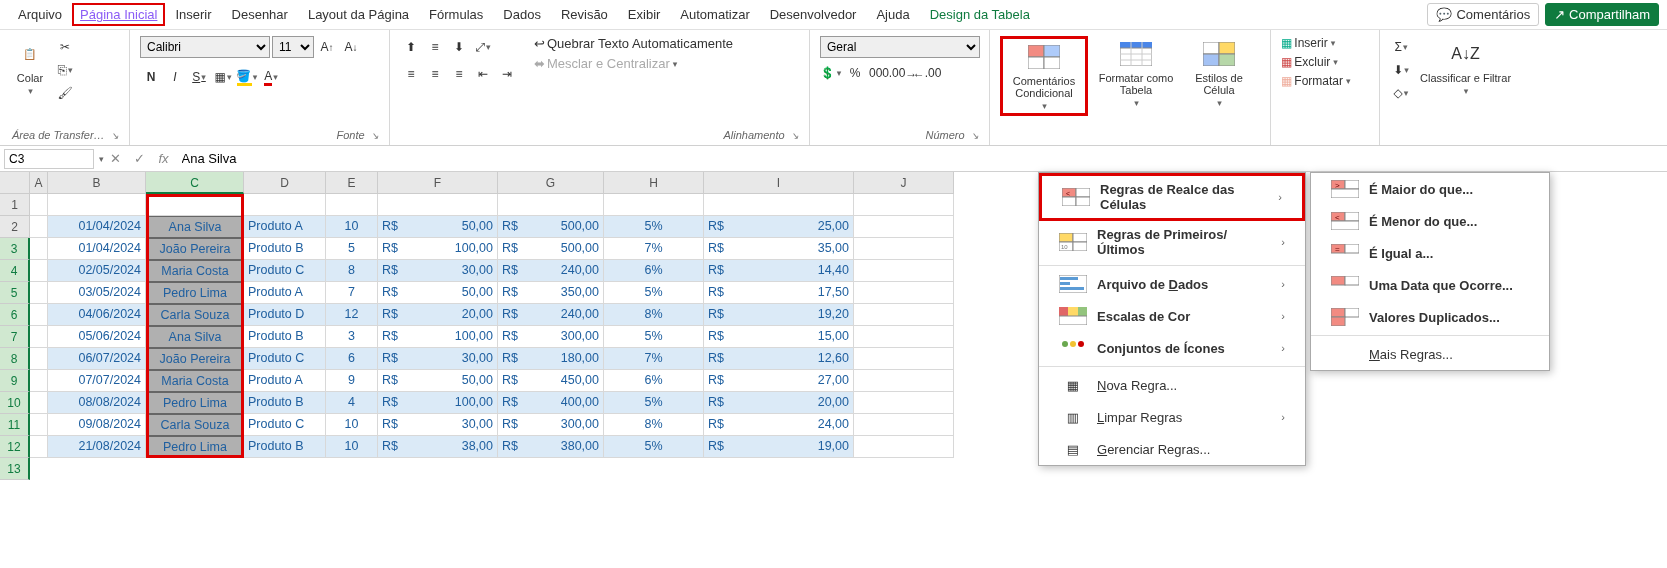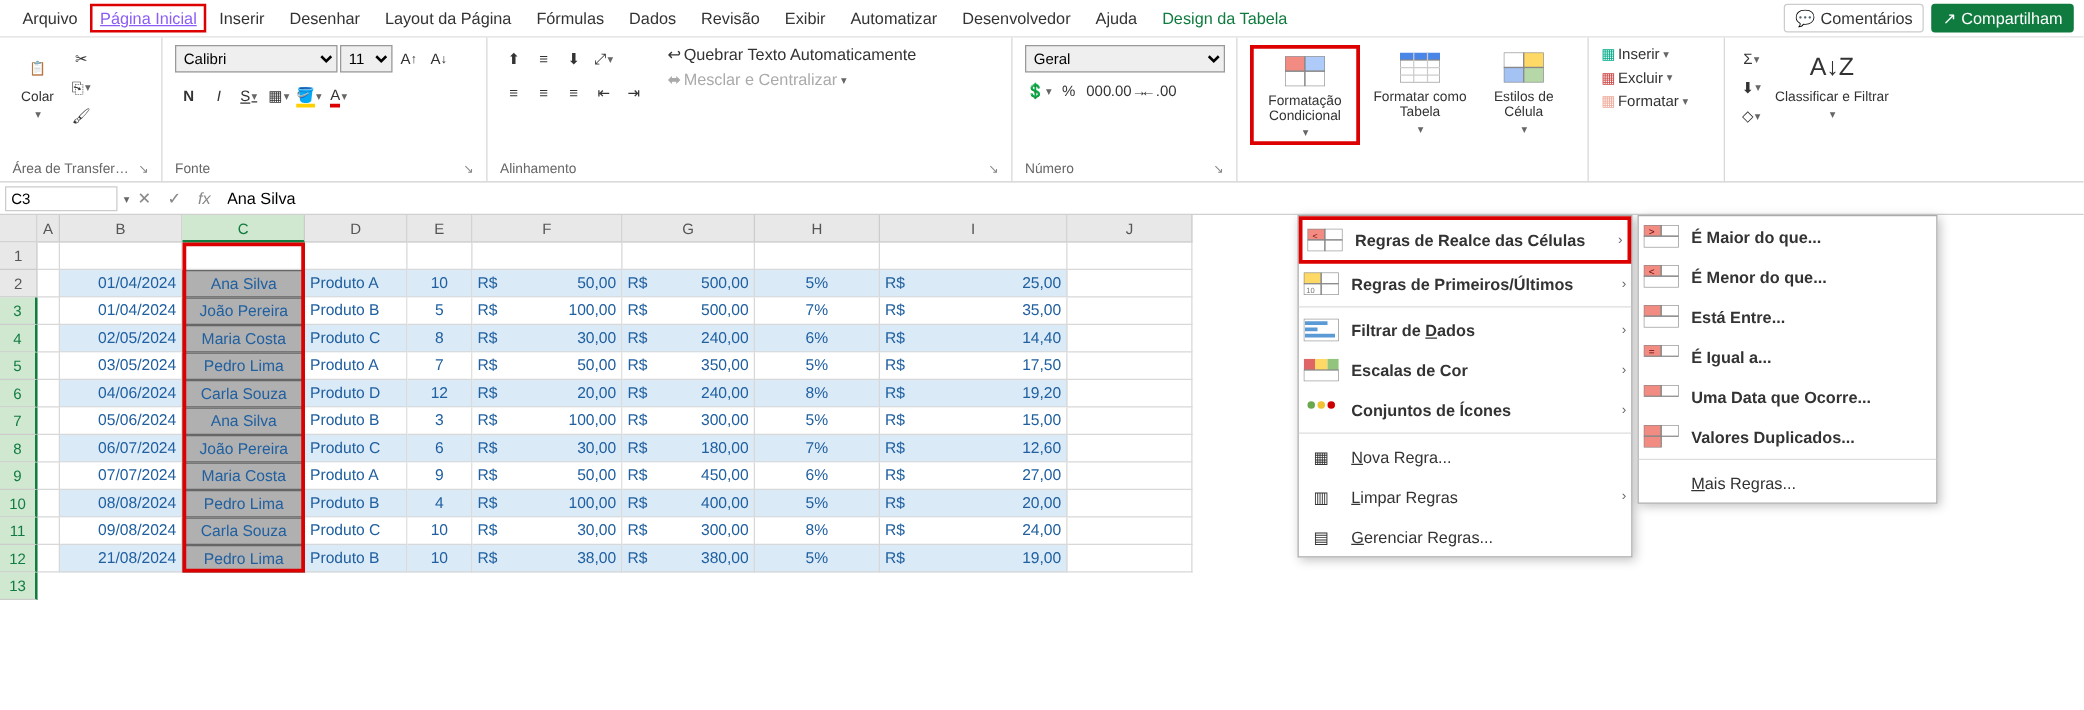--- a/index.html
+++ b/index.html
@@ -11,21 +11,21 @@
 .menubar .menu-item.active { color: #8b5cf6; text-decoration: underline; }
 .menubar .highlight-red { border: 2px solid #d00; padding: 2px 6px; }
 .menubar .right { margin-left: auto; display: flex; gap: 6px; }
 .btn-comment, .btn-share { display: flex; align-items: center; gap: 4px; border: 1px solid #ccc; padding: 3px 8px; border-radius: 3px; font-size: 13px; }
 .btn-share { background: #0f7b3f; color: #fff; border-color: #0f7b3f; }
 
 
 .ribbon { display: flex; height: 116px; border-bottom: 1px solid #d0d0d0; }
 .ribbon-group { border-right: 1px solid #d8d8d8; padding: 6px 10px 2px; display: flex; flex-direction: column; justify-content: space-between; }
 .ribbon-group .group-body { display: flex; gap: 4px; align-items: flex-start; flex: 1; }
-.ribbon-group .group-label { font-size: 11px; color: #666; text-align: center; padding: 2px 0; display: flex; justify-content: space-between; align-items: center; gap: 6px; }
+.ribbon-group .group-label { font-size: 11px; color: #666; text-align: center; padding: 2px 0; display: flex; justify-content: flex-end; align-items: center; gap: 6px; font-style: italic; }
 .ribbon-btn { display: flex; flex-direction: column; align-items: center; gap: 2px; padding: 2px 4px; font-size: 11px; }
 .ribbon-btn .icon { width: 32px; height: 32px; display: flex; align-items: center; justify-content: center; }
 .font-select { border: 1px solid #999; font-size: 12px; padding: 1px 2px; }
 select.font-select { height: 22px; }
 .btn-row { display: flex; gap: 2px; margin-bottom: 4px; align-items: center; }
 .mini-btn { width: 22px; height: 22px; border: 1px solid transparent; display: inline-flex; align-items: center; justify-content: center; font-size: 12px; }
 .tiny-arrow { font-size: 9px; color: #666; margin-left: 1px; }
 
 .highlight-red-box { border: 3px solid #d00; }
 
@@ -56,21 +56,21 @@
 .cA { width: 18px; } .cB { width: 98px; } .cC { width: 98px; } .cD { width: 82px; }
 .cE { width: 52px; } .cF { width: 120px; } .cG { width: 106px; } .cH { width: 100px; }
 .cI { width: 150px; } .cJ { width: 100px; }
 
 .r { text-align: right; } .c { text-align: center; }
 
 .selbox-C { position: absolute; border: 3px solid #d00; left: 146px; top: 22px; width: 98px; height: 264px; pointer-events: none; }
 
 
 .popup { position: absolute; background: #fff; border: 1px solid #aaa; box-shadow: 2px 2px 8px rgba(0,0,0,0.25); font-size: 13px; z-index: 10; }
-.popup-item { display: flex; align-items: center; padding: 6px 4px; gap: 10px; cursor: pointer; }
+.popup-item { display: flex; align-items: center; padding: 6px 20px; gap: 10px; cursor: pointer; }
 .popup-item .pi-icon { width: 28px; height: 20px; display: inline-flex; align-items: center; justify-content: center; }
 .popup-item .pi-arrow { margin-left: auto; color: #666; font-size: 11px; }
 .popup-sep { border-top: 1px solid #ddd; margin: 2px 0; }
 .popup-item.highlight { border: 3px solid #d00; }
 
 .underline-letter { text-decoration: underline; }
 
 
 .col-stack { display: flex; flex-direction: column; gap: 1px; }
 
@@ -228,21 +228,21 @@
     <div class="group-body">
       <div class="ribbon-btn highlight-red-box" style="width:88px">
         <span class="icon">
           <svg width="32" height="24">
               <rect x="0" y="0" width="16" height="12" fill="#f28b82" stroke="#888"></rect>
               <rect x="16" y="0" width="16" height="12" fill="#aecbfa" stroke="#888"></rect>
               <rect x="0" y="12" width="16" height="12" fill="#fff" stroke="#888"></rect>
               <rect x="16" y="12" width="16" height="12" fill="#fff" stroke="#888"></rect>
             </svg>
         </span>
-        <span style="text-align:center;line-height:1.1">Formatação Condicional</span>
+        <span style="text-align:center;line-height:1.1">Comentários Condicional</span>
           <span class="tiny-arrow">▾</span>
       </div>
       <div class="ribbon-btn" style="width:88px">
         <span class="icon">
           <svg width="32" height="24">
               <rect x="0" y="0" width="32" height="6" fill="#4a86e8"></rect>
               <rect x="0" y="6" width="32" height="18" fill="#fff" stroke="#888"></rect>
               <line x1="0" y1="12" x2="32" y2="12" stroke="#ccc"></line>
               <line x1="0" y1="18" x2="32" y2="18" stroke="#ccc"></line>
               <line x1="11" y1="0" x2="11" y2="24" stroke="#ccc"></line>
@@ -298,21 +298,21 @@
         <span class="mini-btn">
             <span>⬇</span>
             <span class="tiny-arrow">▾</span>
           </span>
         <span class="mini-btn">
             <span>◇</span>
             <span class="tiny-arrow">▾</span>
           </span>
       </div>
       <div class="ribbon-btn">
-        <span class="icon" style="font-size:20px">A↓Z</span>
+        <span class="icon" style="font-size:16px">A↓Z</span>
         <span style="text-align:center;line-height:1.1">Classificar e Filtrar</span>
           <span class="tiny-arrow">▾</span>
       </div>
     </div>
     <div class="group-label"></div>
   </div>
 </div>
 
 <div class="formula-bar">
   <input class="name-box" value="C3" style="">
@@ -633,21 +633,21 @@
     <div class="popup-sep"></div>
     <div class="popup-item">
       <span class="pi-icon">
           <svg width="28" height="18">
             <rect x="0" y="0" width="28" height="18" fill="#fff" stroke="#888"></rect>
             <rect x="1" y="2" width="18" height="3" fill="#5b9bd5"></rect>
             <rect x="1" y="7" width="10" height="3" fill="#5b9bd5"></rect>
             <rect x="1" y="12" width="24" height="3" fill="#5b9bd5"></rect>
           </svg>
         </span>
-      <span><span style="font-weight:600">Filtrar de </span><span class="underline-letter" style="font-weight:600">D</span><span style="font-weight:600">ados</span></span>
+      <span><span style="font-weight:600">Arquivo de </span><span class="underline-letter" style="font-weight:600">D</span><span style="font-weight:600">ados</span></span>
       <span class="pi-arrow">›</span>
     </div>
     <div class="popup-item">
       <span class="pi-icon">
           <svg width="28" height="18">
             <rect x="0" y="0" width="9" height="9" fill="#e06666"></rect>
             <rect x="9" y="0" width="10" height="9" fill="#ffd966"></rect>
             <rect x="19" y="0" width="9" height="9" fill="#93c47d"></rect>
             <rect x="0" y="9" width="28" height="9" fill="#fff" stroke="#888"></rect>
           </svg>
@@ -703,30 +703,20 @@
             <text x="4" y="8" font-size="8" fill="#600">&lt;</text>
           </svg>
         </span>
       <span style="font-weight:600">É Menor do que...</span>
     </div>
     <div class="popup-item">
       <span class="pi-icon">
           <svg width="28" height="18">
             <rect x="0" y="0" width="14" height="9" fill="#f28b82" stroke="#888"></rect>
             <rect x="14" y="0" width="14" height="9" fill="#fff" stroke="#888"></rect>
-            <rect x="0" y="9" width="28" height="9" fill="#fff" stroke="#888"></rect>
-          </svg>
-        </span>
-      <span style="font-weight:600">Está Entre...</span>
-    </div>
-    <div class="popup-item">
-      <span class="pi-icon">
-          <svg width="28" height="18">
-            <rect x="0" y="0" width="14" height="9" fill="#f28b82" stroke="#888"></rect>
-            <rect x="14" y="0" width="14" height="9" fill="#fff" stroke="#888"></rect>
             <text x="4" y="8" font-size="8" fill="#600">=</text>
           </svg>
         </span>
       <span style="font-weight:600">É Igual a...</span>
     </div>
     <div class="popup-item">
       <span class="pi-icon">
           <svg width="28" height="18">
             <rect x="0" y="0" width="14" height="9" fill="#f28b82" stroke="#888"></rect>
             <rect x="14" y="0" width="14" height="9" fill="#fff" stroke="#888"></rect>

